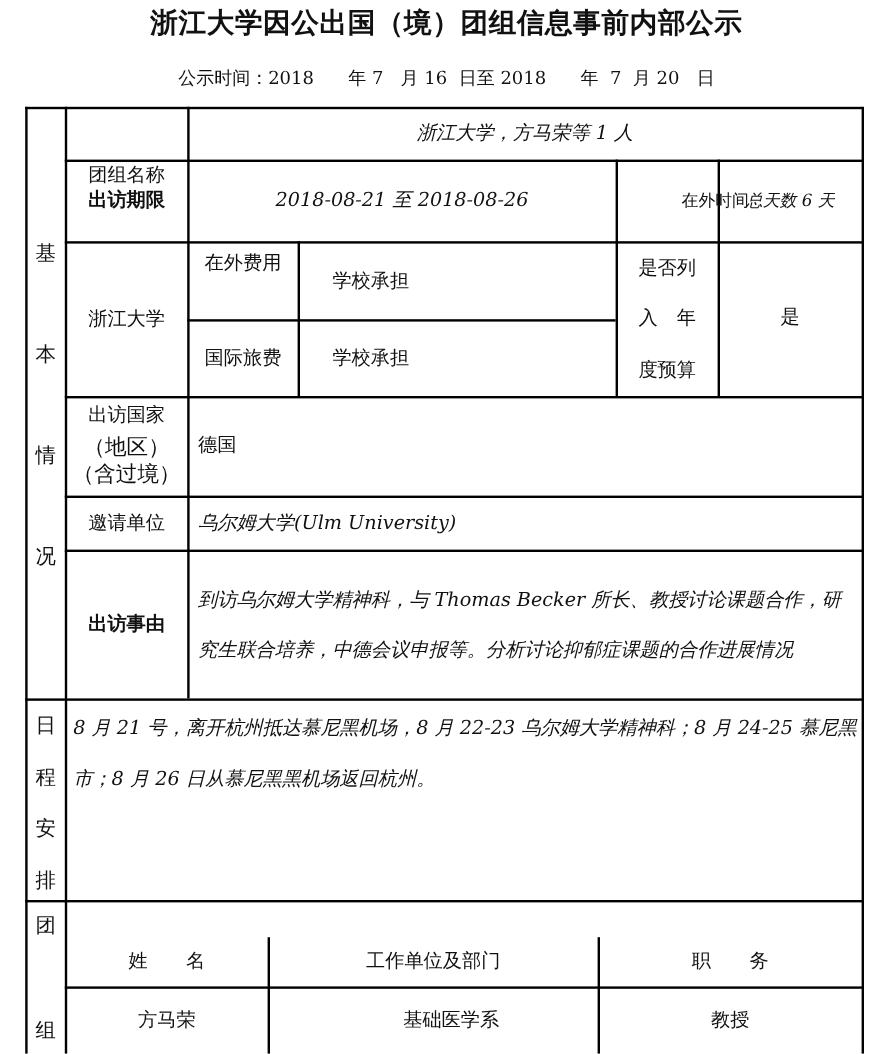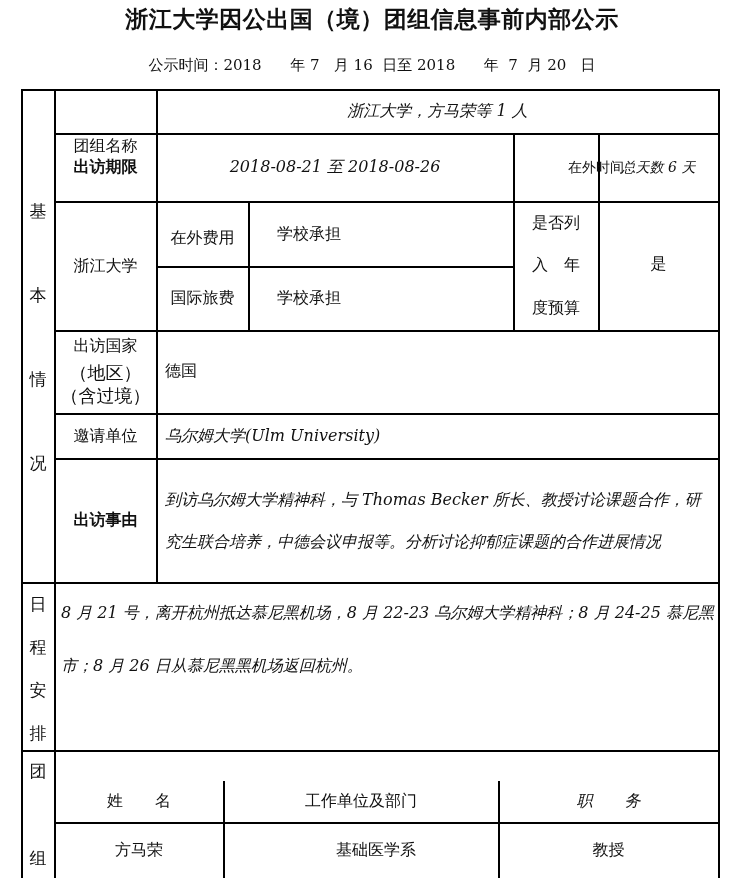--- a/index.html
+++ b/index.html
@@ -68,21 +68,21 @@
 
   <div class="cell lbl" style="left:55px;top:90px;width:101px;height:43px;margin-top:35px;">团组名称</div>
   <div class="cell val" style="left:157px;top:90px;width:561px;height:43px;">浙江大学，方马荣等 1 人</div>
 
   <div class="cell lbl" style="left:55px;top:134px;width:101px;height:67px;font-weight:bold;">出访期限</div>
   <div class="cell val" style="left:157px;top:134px;width:356px;height:67px;">2018-08-21 至 2018-08-26</div>
   <div class="cell lbl" style="left:514px;top:134px;width:84px;height:67px;font-size:14px;margin-left:40px;">在外时间</div>
   <div class="cell val" style="left:599px;top:134px;width:119px;height:67px;font-size:14px;">总天数 6 天</div>
 
   <div class="cell lbl" style="left:55px;top:202px;width:101px;height:128px;">浙江大学</div>
-  <div class="cell lbl" style="left:157px;top:206px;width:91px;height:64px;">在外费用</div>
+  <div class="cell lbl" style="left:157px;top:187px;width:91px;height:64px;">在外费用</div>
   <div class="cell lbl left" style="left:249px;top:202px;width:264px;height:64px;padding-left:28px;">学校承担</div>
   <div class="cell lbl" style="left:157px;top:267px;width:91px;height:63px;">国际旅费</div>
   <div class="cell lbl left" style="left:249px;top:267px;width:264px;height:63px;padding-left:28px;">学校承担</div>
   <div class="cell lbl" style="left:514px;top:202px;width:84px;height:128px;flex-direction:column;justify-content:space-around;">
     <span>是否列</span>
     <span>入　年</span>
     <span>度预算</span>
   </div>
   <div class="cell lbl" style="left:599px;top:202px;width:119px;height:128px;padding-bottom:4px;">是</div>
 
@@ -92,24 +92,24 @@
     <span class="small">（含过境）</span>
   </div>
   <div class="cell lbl left" style="left:157px;top:331px;width:561px;height:82px;align-items:flex-start;padding-top:30px;">德国</div>
 
   <div class="cell lbl" style="left:55px;top:414px;width:101px;height:44px;">邀请单位</div>
   <div class="cell val left" style="left:157px;top:414px;width:561px;height:44px;">乌尔姆大学(Ulm University)</div>
 
   <div class="cell lbl" style="left:55px;top:459px;width:101px;height:123px;font-weight:bold;">出访事由</div>
   <div class="cell val left" style="left:157px;top:459px;width:561px;height:123px;line-height:42px;padding-right:16px;align-items:center;">到访乌尔姆大学精神科，与 Thomas Becker 所长、教授讨论课题合作，研究生联合培养，中德会议申报等。分析讨论抑郁症课题的合作进展情况</div>
 
-  <div class="cell val left" style="left:55px;top:583px;width:663px;height:167px;align-items:flex-start;line-height:53px;padding-left:6px;padding-top:3px;padding-right:4px;">8 月 21 号，离开杭州抵达慕尼黑机场，8 月 22-23 乌尔姆大学精神科；8 月 24-25 慕尼黑市；8 月 26 日从慕尼黑黑机场返回杭州。</div>
+  <div class="cell val left" style="left:55px;top:583px;width:663px;height:167px;align-items:flex-start;line-height:42px;padding-left:6px;padding-top:3px;padding-right:4px;">8 月 21 号，离开杭州抵达慕尼黑机场，8 月 22-23 乌尔姆大学精神科；8 月 24-25 慕尼黑市；8 月 26 日从慕尼黑黑机场返回杭州。</div>
 
   <div class="cell lbl" style="left:55px;top:781px;width:168px;height:41px;white-space:pre;">姓　　名</div>
   <div class="cell lbl" style="left:224px;top:781px;width:274px;height:41px;">工作单位及部门</div>
-  <div class="cell lbl" style="left:499px;top:781px;width:219px;height:41px;white-space:pre;font-style:italic;">职　　务</div>
+  <div class="cell lbl" style="left:499px;top:781px;width:219px;height:41px;white-space:pre;">职　　务</div>
 
   <div>
     <div class="cell lbl" style="left:55px;top:823px;width:168px;height:55px;">方马荣</div>
     <div class="cell lbl" style="left:212px;top:823px;width:328px;height:55px;">基础医学系</div>
     <div class="cell lbl" style="left:499px;top:823px;width:219px;height:55px;">教授</div>
   </div>
 </div>
 
 </body></html>

